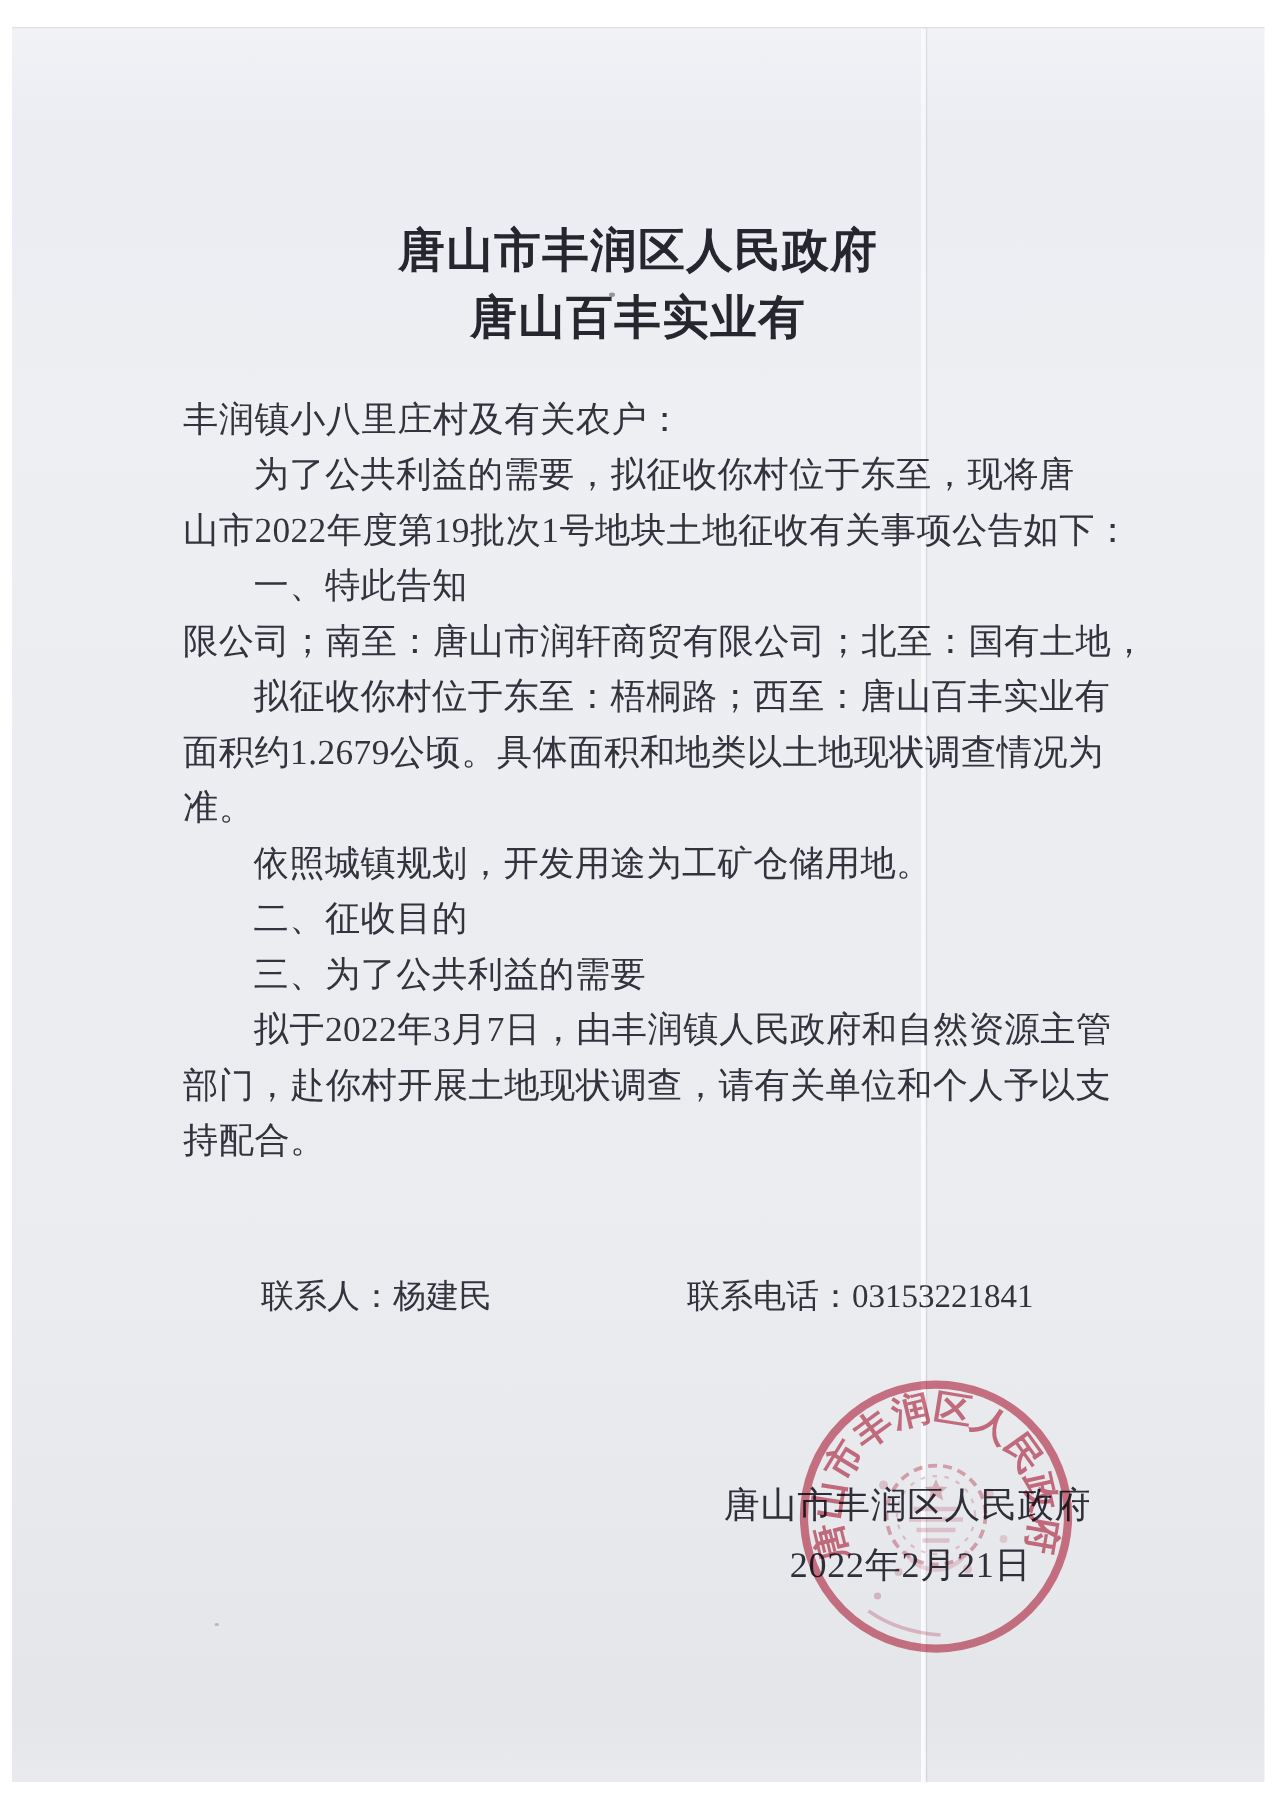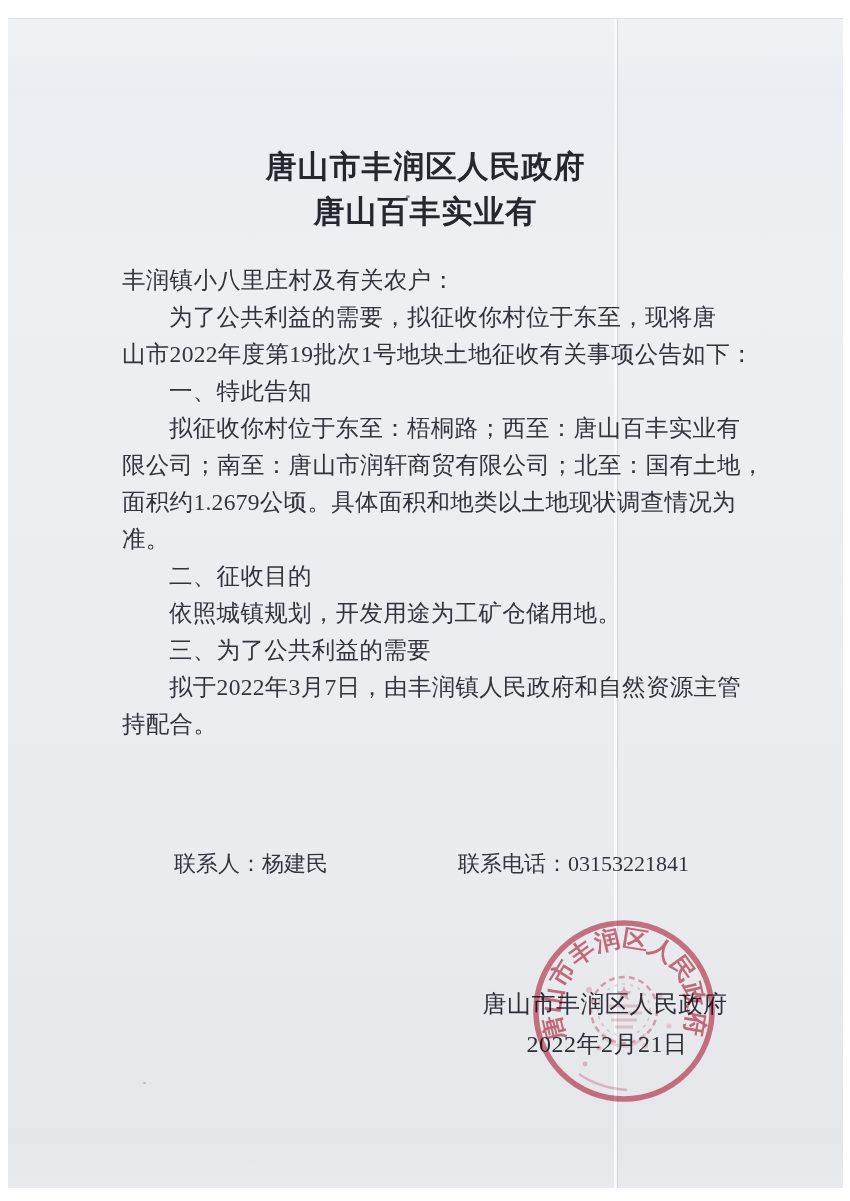--- a/index.html
+++ b/index.html
@@ -78,28 +78,29 @@
   </div>
 
   <div class="speck s1"></div>
   <div class="speck s2"></div>
 
   <div class="body-text">
     <div class="bline">丰润镇小八里庄村及有关农户：</div>
     <div class="bline indent">为了公共利益的需要，拟征收你村位于东至，现将唐</div>
     <div class="bline">山市2022年度第19批次1号地块土地征收有关事项公告如下：</div>
     <div class="bline indent">一、特此告知</div>
+    <div class="bline">限公司；南至：唐山市润轩商贸有限公司；北至：国有土地，</div>
     <div class="bline indent">拟征收你村位于东至：梧桐路；西至：唐山百丰实业有</div>
-    <div class="bline">限公司；南至：唐山市润轩商贸有限公司；北至：国有土地，</div>
     <div class="bline">面积约1.2679公顷。具体面积和地类以土地现状调查情况为</div>
     <div class="bline">准。</div>
+    <div class="bline indent">依照城镇规划，开发用途为工矿仓储用地。</div>
     <div class="bline indent">二、征收目的</div>
-    <div class="bline indent">依照城镇规划，开发用途为工矿仓储用地。</div>
     <div class="bline indent">三、为了公共利益的需要</div>
     <div class="bline indent">拟于2022年3月7日，由丰润镇人民政府和自然资源主管</div>
+    <div class="bline">部门，赴你村开展土地现状调查，请有关单位和个人予以支</div>
     <div class="bline">持配合。</div>
   </div>
 
   <div class="contact">
     <span class="person"><span>联系人：</span><span>杨建民</span></span>
     <span class="phone"><span>联系电话：</span><span>03153221841</span></span>
   </div>
 
   <div class="signature">
     <div class="sig-name">唐山市丰润区人民政府</div>

